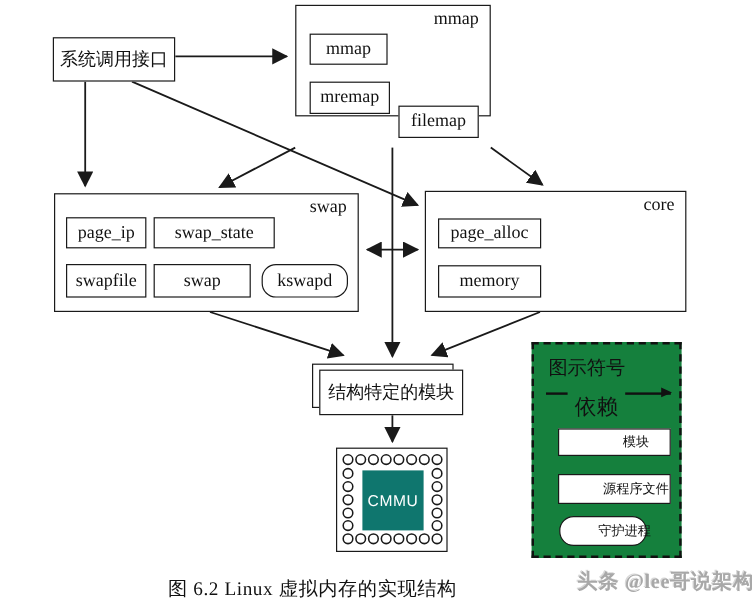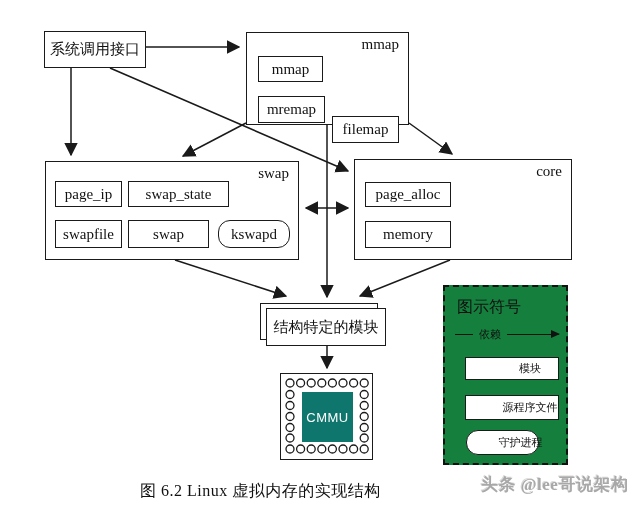--- a/index.html
+++ b/index.html
@@ -21,21 +21,21 @@
   .chip{position:absolute;left:280px;top:373px;width:93px;height:87px;border:1.5px solid #1a1a1a;background:#fff;box-sizing:border-box;}
   .chip-core{
     position:absolute;left:21px;top:18px;width:51px;height:50px;background:#0f766e;
     display:flex;align-items:center;justify-content:center;color:#fff;
     font-family:"Liberation Sans", sans-serif;font-size:13px;letter-spacing:.5px;
   }
   .chip svg{position:absolute;left:0;top:0;}
   
   .legend{position:absolute;left:443px;top:285px;width:125px;height:180px;border:2px dashed #111;box-sizing:border-box;background:#15803d;}
   .legend-title{position:absolute;left:12px;top:10px;font-size:16px;}
-  .dep-row{position:absolute;left:10px;top:40px;width:104px;display:flex;align-items:center;gap:6px;font-size:11px;}
+  .dep-row{position:absolute;left:10px;top:40px;width:104px;display:flex;gap:6px;font-size:18px;}
   .dep-dash{width:18px;height:1.5px;background:#111;}
   .dep-arrow{position:relative;flex:1;height:1.5px;background:#111;}
   .dep-arrow::after{
     content:"";position:absolute;right:-1px;top:-4.2px;width:0;height:0;
     border-left:9px solid #111;border-top:4.5px solid transparent;border-bottom:4.5px solid transparent;
   }
   .legend .leaf{font-size:11px;padding-left:36px;}
   
   .caption{position:absolute;left:140px;top:481px;width:340px;text-align:left;font-size:16px;letter-spacing:.5px;}
   .watermark{
@@ -64,21 +64,21 @@
       <line x1="327" y1="123" x2="327" y2="297" marker-end="url(#ah)"></line>
       <line x1="306" y1="208" x2="348" y2="208" marker-start="url(#ah)" marker-end="url(#ah)"></line>
       <line x1="175" y1="260" x2="286" y2="296" marker-end="url(#ah)"></line>
       <line x1="450" y1="260" x2="360" y2="296" marker-end="url(#ah)"></line>
       <line x1="327" y1="346" x2="327" y2="368" marker-end="url(#ah)"></line>
     </g>
   </svg>
 
   <div class="node leaf" style="left:44px;top:31px;width:102px;height:37px;">系统调用接口</div>
 
-  <div class="node" style="left:246px;top:32px;width:163px;height:93px;text-align:right;">
+  <div class="node" style="left:246px;top:4px;width:163px;height:93px;text-align:right;">
     <span class="container-label">mmap</span>
     <div class="node leaf" style="left:11px;top:23px;width:65px;height:26px;">mmap</div>
     <div class="node leaf" style="left:11px;top:63px;width:67px;height:27px;">mremap</div>
     <div class="node leaf" style="left:85px;top:63px;width:67px;height:27px;margin-top:20px;">filemap</div>
   </div>
 
   <div class="node" style="left:45px;top:161px;width:254px;height:99px;">
     <span class="container-label">swap</span>
     <div class="node leaf" style="left:9px;top:19px;width:67px;height:26px;">page_ip</div>
     <div class="node leaf" style="left:82px;top:19px;width:101px;height:26px;">swap_state</div>

